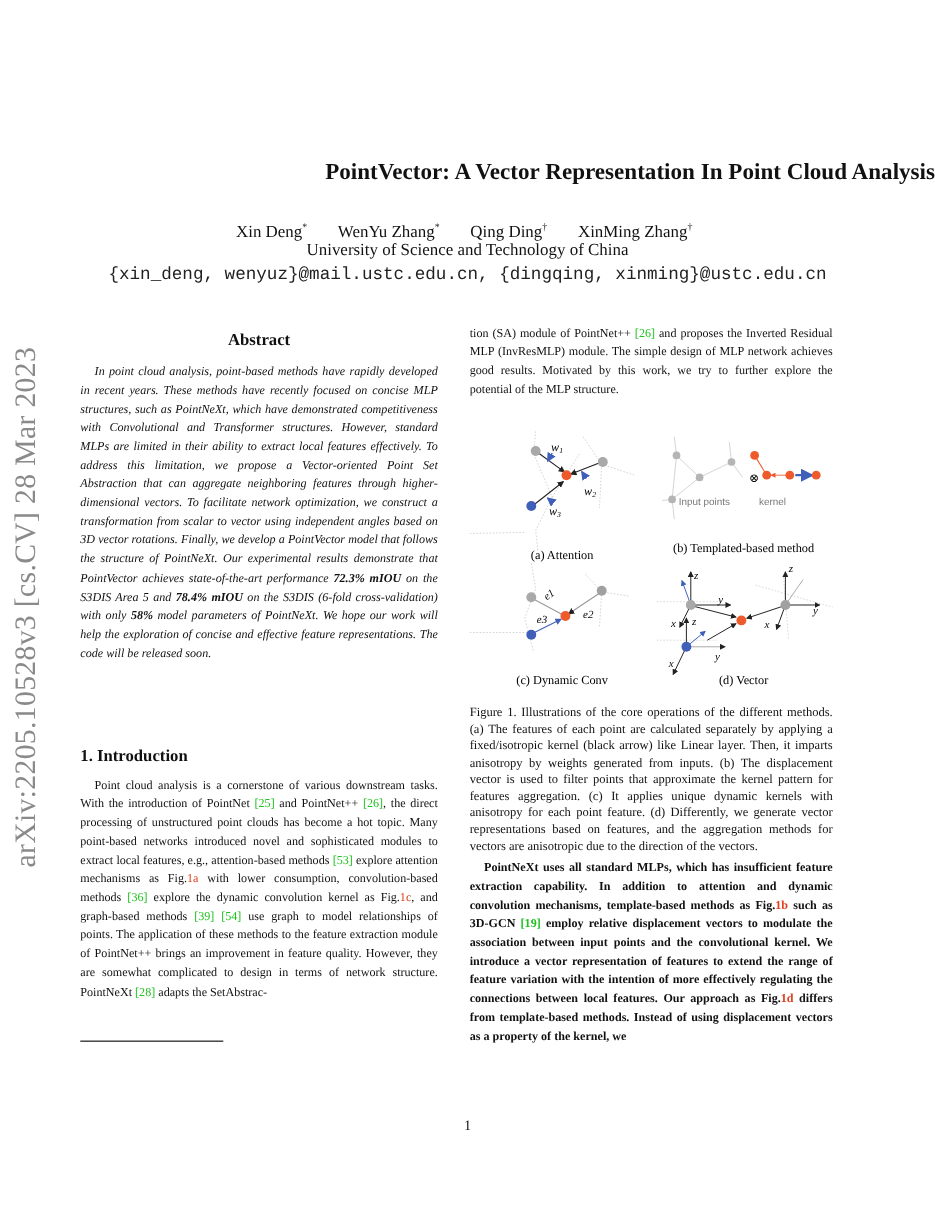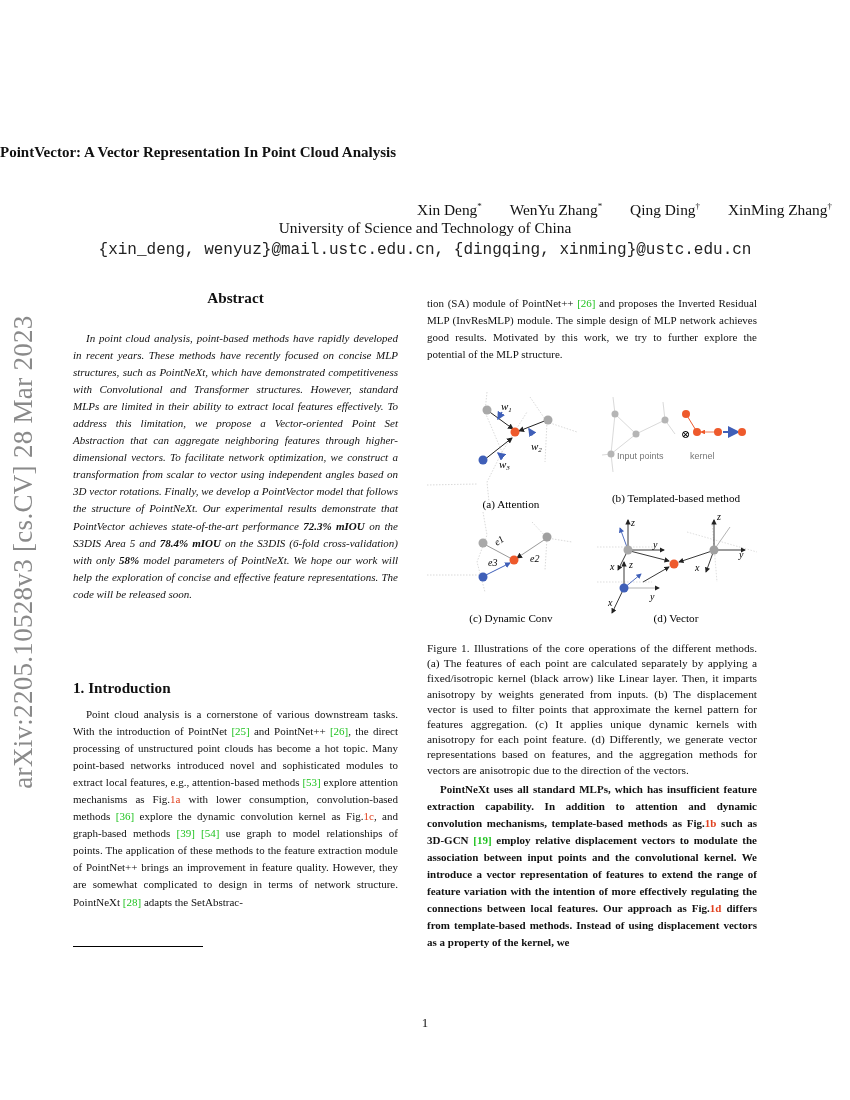--- a/index.html
+++ b/index.html
@@ -2,29 +2,29 @@
 <html><head>
 <meta charset="utf-8">
 <style>
   html, body { margin:0; padding:0; background:#ffffff; }
   body { width:850px; height:1100px; position:relative; overflow:hidden;
          font-family:"Liberation Serif","DejaVu Serif",serif; color:#111; }
   .abs { position:absolute; }
   #arxiv { left:-232px; top:532px; width:520px; height:40px; transform:rotate(-90deg);
            font-size:27px; color:#8a8a8a; letter-spacing:0.3px; text-align:center; white-space:nowrap;
            font-family:"Liberation Serif","DejaVu Serif",serif; }
-  #title { left:0; width:850px; top:144px; text-align:left; font-weight:bold; font-size:15px; }
-  #authors { left:0; width:844px; top:201px; text-align:right; font-size:15.4px; }
+  #title { left:0; width:850px; top:144px; text-align:right; font-weight:bold; font-size:21px; }
+  #authors { left:0; width:844px; top:201px; text-align:center; font-size:15.4px; }
   #authors span.au { margin:0 12px; }
   #authors sup { font-size:9px; }
   #affil { left:0; width:850px; top:219px; text-align:center; font-size:15.4px; }
   #emails { left:0; width:850px; top:241px; text-align:center; font-family:"Liberation Mono","DejaVu Sans Mono",monospace; font-size:16px; color:#222; }
   .col { font-size:11px; line-height:17.05px; text-align:justify; }
   .head { font-weight:bold; font-size:15.2px;text-align:right; }
-  #abs-head { left:73px; width:325px; top:289px; text-align:center; }
+  #abs-head { left:73px; width:325px; top:301px; text-align:center; }
   #abs-body { top:330px; font-style:italic; }
   .ind { text-indent:13px; }
   #intro-head { left:73px; top:679px; }
   #intro-body { top:706px; }
   #right-top { top:295px; }
   .gl { color:#1fc21f; }
   .rl { color:#e0401e; }
   #fn-rule { left:73px; top:946px; width:130px; height:1px; background:#000; }
   #fn { left:73px; width:325px; top:951px; font-size:9.7px; line-height:12.5px; text-align:justify; }
   #fn p { margin:0; text-indent:10px; }

